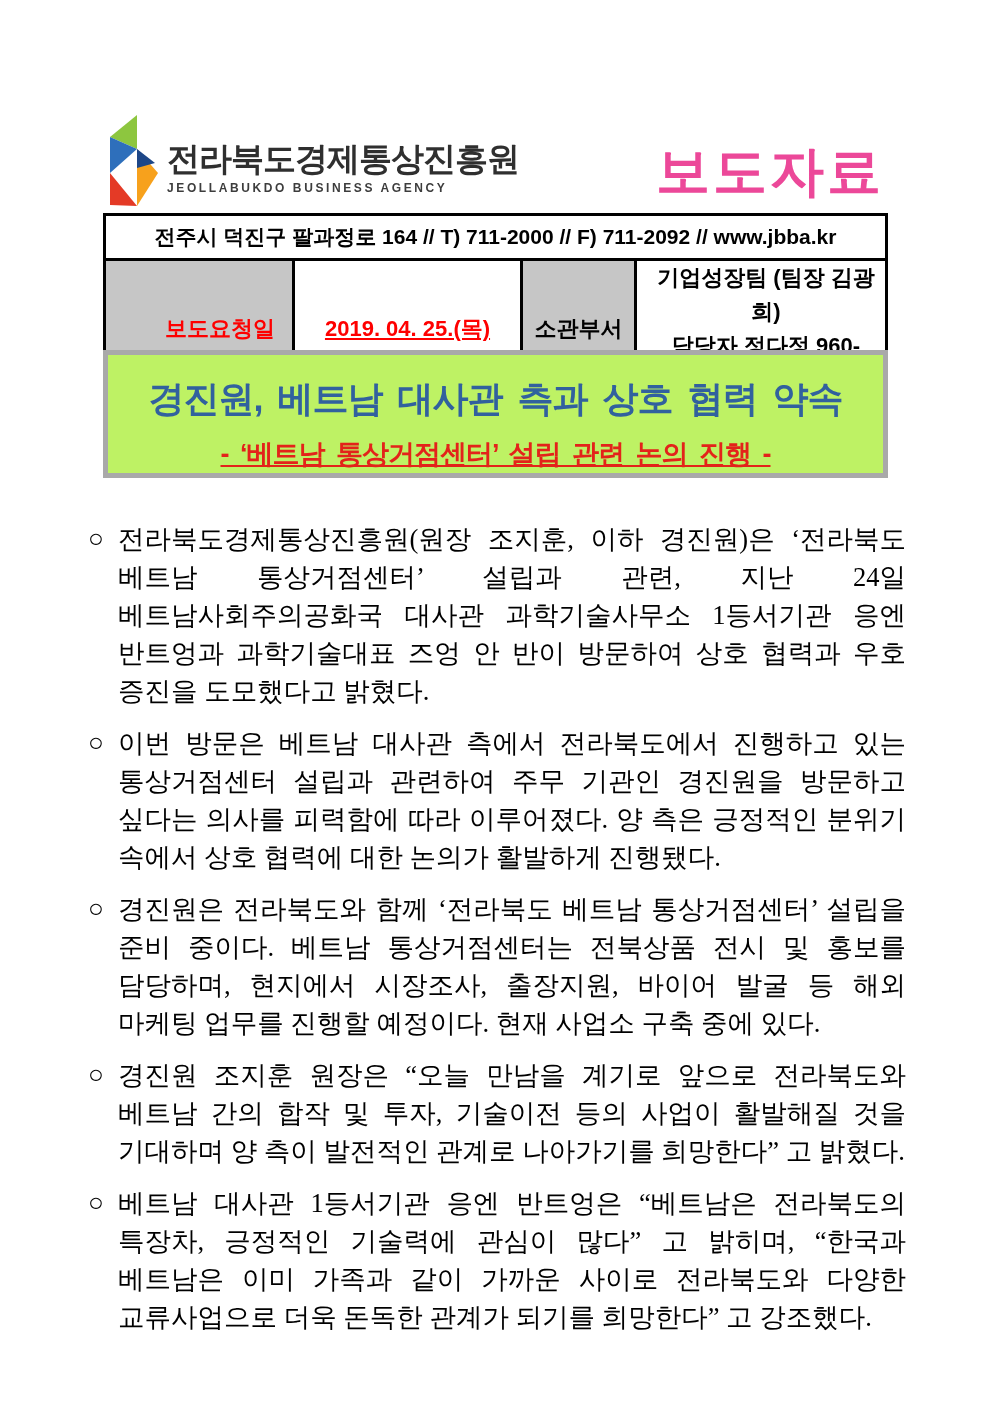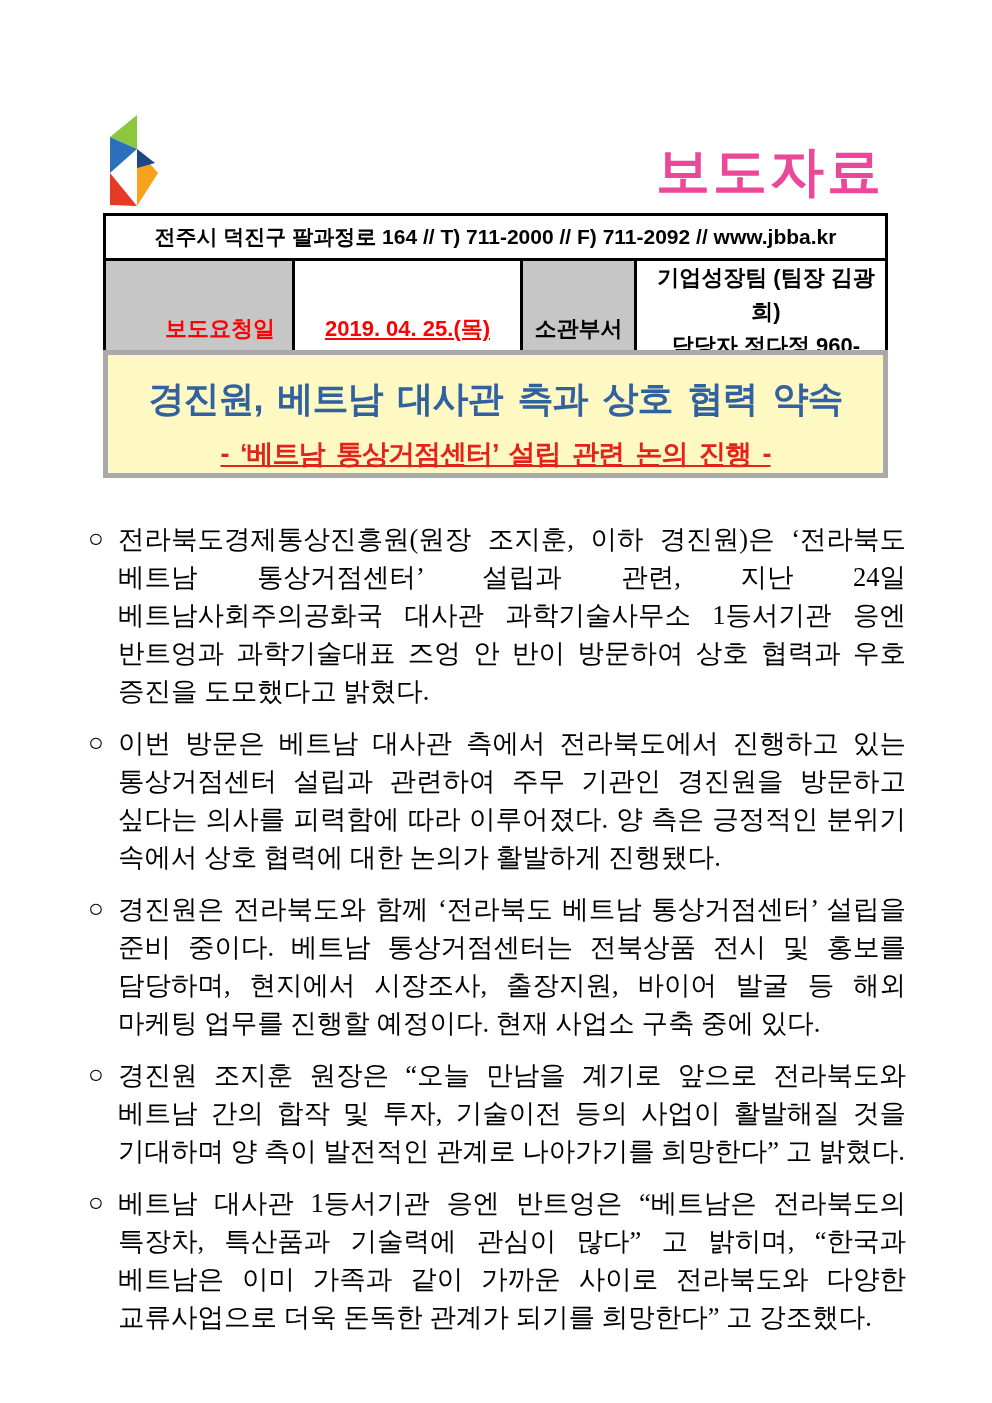--- a/index.html
+++ b/index.html
@@ -90,21 +90,21 @@
   .dept-cell { text-align: left; padding-left: 16px !important; line-height: 1.55; }
 
   
   .title-box {
     position: absolute;
     left: 103px;
     top: 350px;
     width: 775px;
     height: 118px;
     border: 5px solid #a9a9a9;
-    background: #fef9c3;
+    background: #bef264;
     text-align: center;
   }
   .title-main {
     margin-top: 20px;
     font-size: 36px;
     font-weight: bold;
     letter-spacing: -1px;
     word-spacing: 6px;
   }
   .title-sub {
@@ -148,20 +148,24 @@
 <div class="page">
 
   <div class="logo">
     <svg class="logo-mark" viewBox="0 0 58 98" aria-hidden="true">
       <polygon points="34,2 34,36 7,24" fill="#8dc63f"></polygon>
       <polygon points="7,24 34,36 7,60" fill="#2e6fbb"></polygon>
       <polygon points="34,36 55,60 34,93" fill="#f7a11c"></polygon>
       <polygon points="34,36 52,50 34,55" fill="#1d4687"></polygon>
       <polygon points="7,60 34,93 7,92" fill="#e43a26"></polygon>
     </svg>
+    <div class="logo-text">
+      <div class="logo-ko">전라북도경제통상진흥원</div>
+      <div class="logo-en">JEOLLABUKDO BUSINESS AGENCY</div>
+    </div>
   </div>
 
   <div class="doc-type">보도자료</div>
 
   <div class="addr-bar">전주시 덕진구 팔과정로 164 // T) 711-2000 // F) 711-2092 //  www.jbba.kr</div>
 
   <table class="info-table">
     <tbody>
         <tr>
       <td class="cell-gray cell-red" style="width:132px;padding-left:48px;">보도요청일</td>
@@ -192,17 +196,17 @@
     <div class="para">
       <span class="bullet">○</span>
       <span>경진원은 전라북도와 함께 ‘전라북도 베트남 통상거점센터’ 설립을 준비 중이다. 베트남 통상거점센터는 전북상품 전시 및 홍보를 담당하며, 현지에서 시장조사, 출장지원, 바이어 발굴 등 해외 마케팅 업무를 진행할 예정이다. 현재 사업소 구축 중에 있다.</span>
     </div>
     <div class="para">
       <span class="bullet">○</span>
       <span>경진원 조지훈 원장은 “오늘 만남을 계기로 앞으로 전라북도와 베트남 간의 합작 및 투자, 기술이전 등의 사업이 활발해질 것을 기대하며 양 측이 발전적인 관계로 나아가기를 희망한다” 고 밝혔다.</span>
     </div>
     <div class="para">
       <span class="bullet">○</span>
-      <span>베트남 대사관 1등서기관 응엔 반트엉은 “베트남은 전라북도의 특장차, 특산품과 기술력에 관심이 많다” 고 밝히며, “한국과 베트남은 이미 가족과 같이 가까운 사이로 전라북도와 다양한 교류사업으로 더욱 돈독한 관계가 되기를 희망한다” 고 강조했다.</span>
+      <span>베트남 대사관 1등서기관 응엔 반트엉은 “베트남은 전라북도의 특장차, 긍정적인 기술력에 관심이 많다” 고 밝히며, “한국과 베트남은 이미 가족과 같이 가까운 사이로 전라북도와 다양한 교류사업으로 더욱 돈독한 관계가 되기를 희망한다” 고 강조했다.</span>
     </div>
   </div>
 
 </div>
 
 </body></html>

